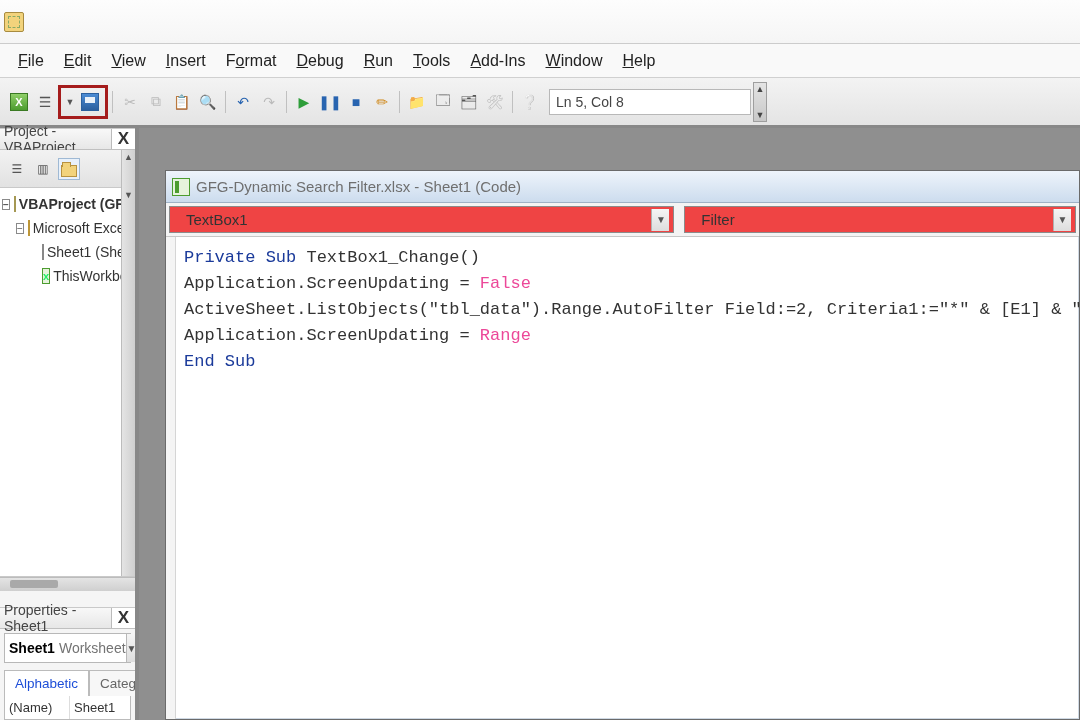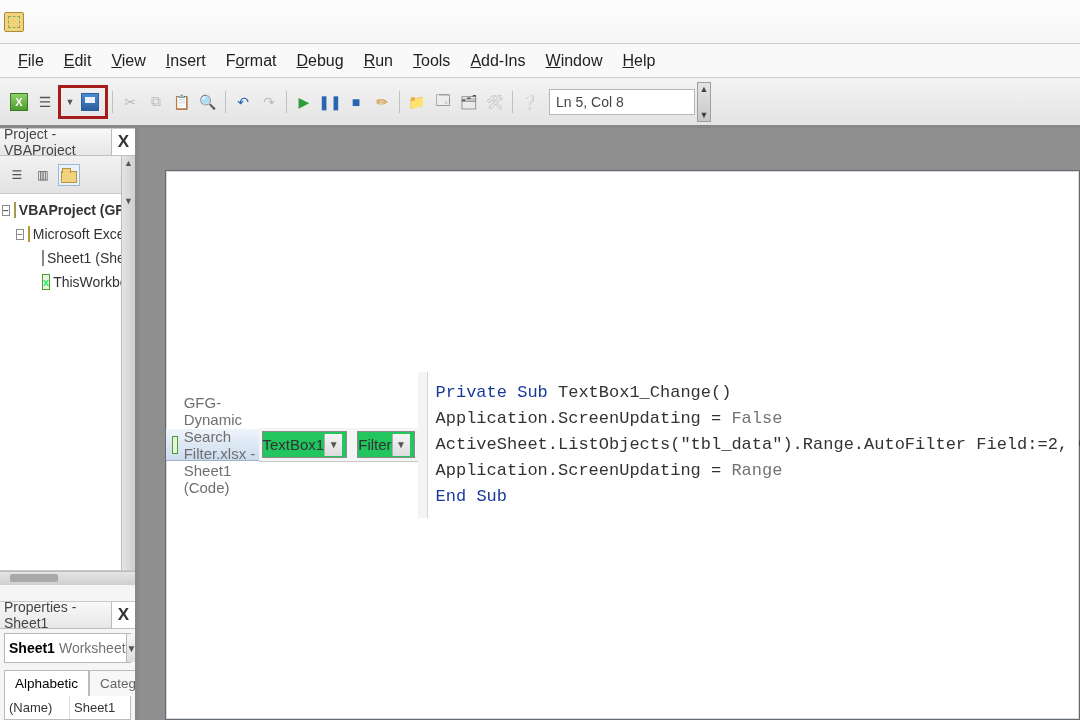--- a/index.html
+++ b/index.html
@@ -101,21 +101,21 @@
     background: linear-gradient(#8fcf68, #4c9c2f);
     border:1px solid #3a7a23;
     color:#fff; font-size:11px; font-weight:bold;
     display:flex; align-items:center; justify-content:center;
   }
   .ln-col {
     margin-left: 6px;
     background: #fff;
     border: 1px solid #b8b8b8;
     height: 26px;
-    width: 146px;
+    width: 202px;
     display:flex; align-items:center;
     padding: 0 6px;
     font-size: 14px;
     color:#444;
   }
   .vdrag {
     width: 14px; height: 40px;
     margin-left: 2px;
     background: linear-gradient(#e4e4e4,#c8c8c8);
     border:1px solid #9e9e9e;
@@ -132,21 +132,21 @@
   .left-col {
     width: 135px;
     display: flex;
     flex-direction: column;
     background: #f5f5f5;
   }
   .pane-header {
     background: linear-gradient(#f8f8f8,#e7e7e7);
     border-top: 1px solid #c9c9c9;
     border-bottom: 1px solid #c0c0c0;
-    height: 28px;
+    height: 22px;
     display: flex;
     align-items: center;
     justify-content: space-between;
     padding-left: 4px;
     font-size: 14px;
     color: #444;
   }
   .pane-header .x {
     font-family: "Arial Black", sans-serif;
     font-weight: 900;
@@ -243,21 +243,21 @@
   .prop-combo .b { font-weight:700; padding-left:4px; }
   .prop-combo .n { color:#737373; padding-left:4px; flex:1; }
   .prop-combo .car { width:18px; height:100%; border-left:1px solid #b8b8b8;
     display:flex; align-items:center; justify-content:center; font-size:10px; color:#555;
     background:linear-gradient(#f5f5f5,#ddd);}
   .prop-tabs { display:flex; font-size:13.5px; margin:6px 4px 0 4px; }
   .prop-tabs .tab {
     padding:5px 10px; border:1px solid #bbb; border-bottom:none;
     background:#f7f7f7; color:#666; position:relative; top:1px;
   }
-  .prop-tabs .tab.act { background:#fff; color:#000000; }
+  .prop-tabs .tab.act { background:#fff; color:#1d4ed8; }
   .prop-grid {
     margin:0 4px; border:1px solid #bbb; background:#fff;
   }
   .prop-grid .prow { display:flex; border-top:1px solid #ddd; }
   .prop-grid .prow:first-child{border-top:none;}
   .prop-grid .pk { width:65px; padding:4px 4px; color:#333; border-right:1px solid #ddd;}
   .prop-grid .pv { flex:1; padding:4px 4px; color:#333; }
 
   
   .right-col {
@@ -269,21 +269,21 @@
   .code-window {
     position:absolute;
     left: 26px;
     top: 42px;
     right: 0;
     bottom: 0;
     background:#fff;
     border: 1px solid #6a6a6a;
     box-shadow: 0 0 0 1px #cfd9e4 inset;
     display:flex;
-    align-items:center;
+    flex-direction:column;
   }
   .code-title {
     height:32px;
     background: linear-gradient(#eef4fb, #ccdcee);
     border-bottom:1px solid #9fb2c6;
     display:flex; align-items:center; padding-left:6px;
     color:#6f6f6f; font-size:15px;
   }
   .code-title .cic {
     width:18px; height:18px; margin-right:6px;
@@ -292,23 +292,23 @@
   }
   .code-title .cic::after{
     content:""; position:absolute; left:2px; right:2px; top:2px; bottom:2px;
     background:linear-gradient(90deg,#4c9c2f 30%, transparent 30%);
   }
   .combo-row {
     display:flex; height:34px; padding:3px 3px; gap:10px;
     background:#f4f4f4; border-bottom:1px solid #c7c7c7;
   }
   .combo {
-    flex:1; border:1px solid #8b8b8b; background:#22c55e;
+    flex:1; border:1px solid #8b8b8b; background:#ef4444;
     display:flex; align-items:center; justify-content:space-between;
-    padding:0 4px 0 0; font-size:15px; color:#333;
+    padding:0 4px 0 16px; font-size:15px; color:#333;
   }
   .combo .car { width:18px; height:22px; border-left:1px solid #b0b0b0;
     display:flex; align-items:center; justify-content:center; font-size:10px; color:#555;
     background:linear-gradient(#f5f5f5,#ddd);}
   .code-body {
     flex:1;
     display:flex;
   }
   .gutter {
     width:10px; background:#f4f4f4; border-right:1px solid #d5d5d5;
@@ -317,21 +317,21 @@
     flex:1;
     font-family: "Consolas","Courier New", monospace;
     font-size: 17px;
     line-height: 26px;
     padding: 8px 8px;
     white-space: pre;
     color:#333;
     overflow:hidden;
   }
   pre.code b { color:#1a3a9a; font-weight:normal; }
-  pre.code i { color:#737373; font-style:normal; }
+  pre.code i { color:#ec4899; font-style:normal; }
 
   .tri { font-size: 9px; }
 </style>
 </head>
 <body>
 
 <div class="title-bar">
   <span class="app-icon"></span>
 </div>
 

